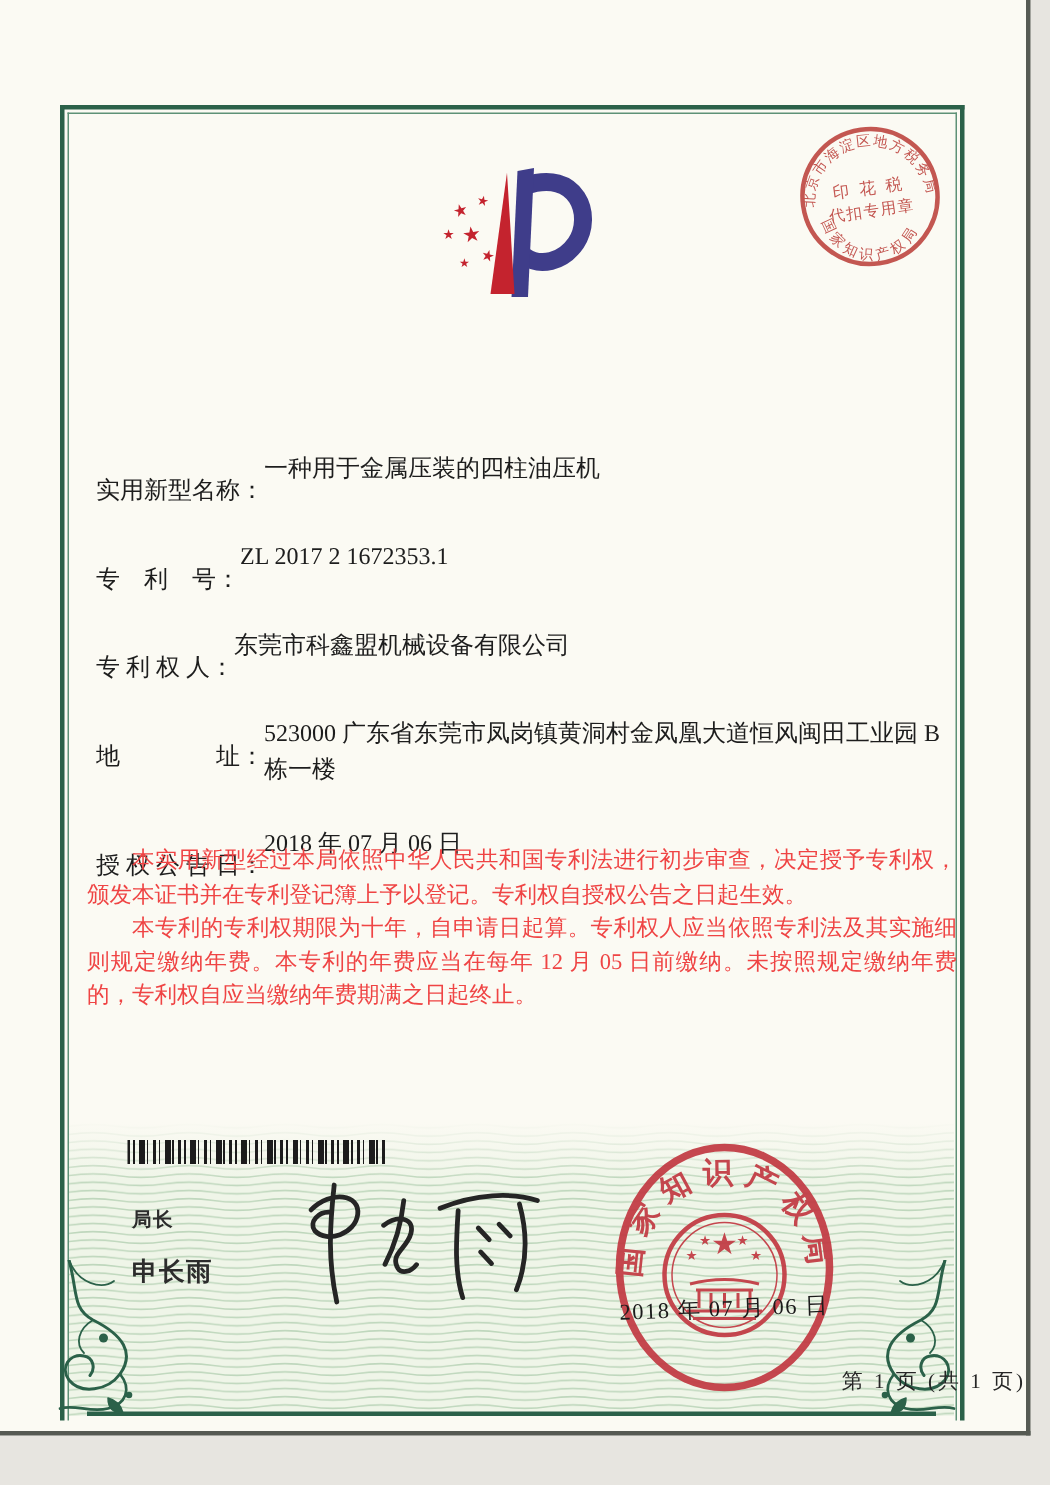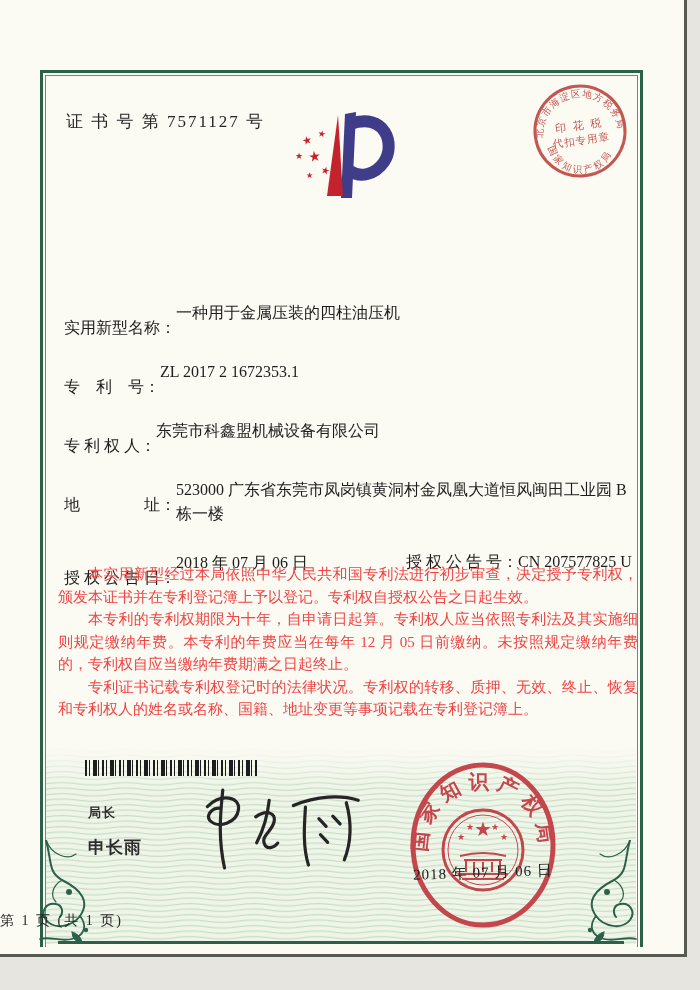--- a/index.html
+++ b/index.html
@@ -63,21 +63,21 @@
   }
   .director-title{position:absolute;left:88px;top:804px;font-size:13px;font-weight:600;color:#2c2c2c;letter-spacing:1px;}
   .director-name{position:absolute;left:88px;top:836px;font-size:17px;font-weight:600;color:#2c2c2c;letter-spacing:1px;}
   .signature{position:absolute;left:196px;top:776px;transform:rotate(-2deg);}
   .office-seal{position:absolute;left:402px;top:760px;opacity:.93;}
   .seal-date{
     position:absolute;left:413px;top:863px;width:160px;
     font-size:15px;color:#1b1b1b;letter-spacing:1px;transform:rotate(-2deg);white-space:nowrap;
   }
   .footer{
-    position:absolute;left:0;top:912px;width:684px;text-align:left;
+    position:absolute;left:0;top:912px;width:684px;text-align:right;
     font-size:14px;letter-spacing:2px;color:#262626;
   }
   .ornament{position:absolute;width:72px;height:106px;}
   .ornament.left{left:36px;top:840px;}
   .ornament.right{left:568px;top:840px;transform:scaleX(-1);}
 </style>
 </head>
 <body>
 
 <div class="paper">
@@ -118,21 +118,20 @@
       <path d="M 10 0 C 16 22 12 32 26 40 C 46 50 54 62 44 76 C 36 87 18 90 10 80 C 4 72 10 62 20 64 C 26 65 28 72 24 77" stroke-width="2"></path>
       <path d="M 10 0 C 16 16 32 20 40 14" stroke-width="1.2"></path>
       <path d="M 26 40 C 16 46 14 56 20 62" stroke-width="1.2"></path>
       <path d="M 44 76 C 52 86 48 96 36 99 C 24 102 14 96 4 99" stroke-width="1.8"></path>
       <path d="M 36 92 q 8 2 10 10 q -10 0 -10 -10" fill="#2b6149" stroke-width="1"></path>
       <circle cx="33" cy="52" r="3" fill="#2b6149" stroke="none"></circle>
       <circle cx="50" cy="90" r="2.2" fill="#2b6149" stroke="none"></circle>
     </g>
   </svg>
 
-  <div class="cert-number">证 书 号 第 7571127 号</div>
 
   <svg class="logo" width="112" height="94" viewBox="0 0 112 94">
     <path d="M 62 16 C 97 4 108 36 96 54 C 87 67 72 70 62 63" stroke="#3f3d8a" stroke-width="12" fill="none"></path>
     <polygon points="57,6 68,4 64,90 53,90" fill="#3f3d8a"></polygon>
     <polygon points="50,7 55,88 39,88" fill="#c4232e"></polygon>
     <g fill="#c4232e" font-family="'DejaVu Sans',sans-serif">
       <text x="14" y="36" font-size="11" transform="rotate(-15 19 32)">★</text>
       <text x="30" y="29" font-size="9" transform="rotate(12 34 25)">★</text>
       <text x="7" y="51" font-size="9">★</text>
       <text x="20" y="53" font-size="14" transform="rotate(-8 27 47)">★</text>
@@ -166,28 +165,26 @@
       <span class="lab">专　利　号：</span><span class="val">ZL 2017 2 1672353.1</span>
     </div>
     <div class="field-row">
       <span class="lab">专 利 权 人：</span><span class="val">东莞市科鑫盟机械设备有限公司</span>
     </div>
     <div class="field-row">
       <span class="lab">地　　　　址：</span><span class="val">523000 广东省东莞市凤岗镇黄洞村金凤凰大道恒风闽田工业园 B 栋一楼</span>
     </div>
     <div class="field-row row-last">
       <span class="lab">授 权 公 告 日：</span><span class="val">2018 年 07 月 06 日</span>
-      <span class="grant-no"><span>授 权 公 告 号：</span><span>CN 207577825 U</span></span>
     </div>
   </div>
 
   <div class="paragraphs">
     <p>本实用新型经过本局依照中华人民共和国专利法进行初步审查，决定授予专利权，颁发本证书并在专利登记簿上予以登记。专利权自授权公告之日起生效。</p>
     <p>本专利的专利权期限为十年，自申请日起算。专利权人应当依照专利法及其实施细则规定缴纳年费。本专利的年费应当在每年 12 月 05 日前缴纳。未按照规定缴纳年费的，专利权自应当缴纳年费期满之日起终止。</p>
-    <p>专利证书记载专利权登记时的法律状况。专利权的转移、质押、无效、终止、恢复和专利权人的姓名或名称、国籍、地址变更等事项记载在专利登记簿上。</p>
   </div>
 
   <div class="barcode"></div>
 
   <div class="director-title">局长</div>
   <div class="director-name">申长雨</div>
 
   <svg class="signature" width="170" height="95" viewBox="0 0 170 95">
     <g stroke="#252525" stroke-width="3.2" fill="none" stroke-linecap="round">
       <path d="M 28 12 C 24 40 22 62 27 90"></path>

